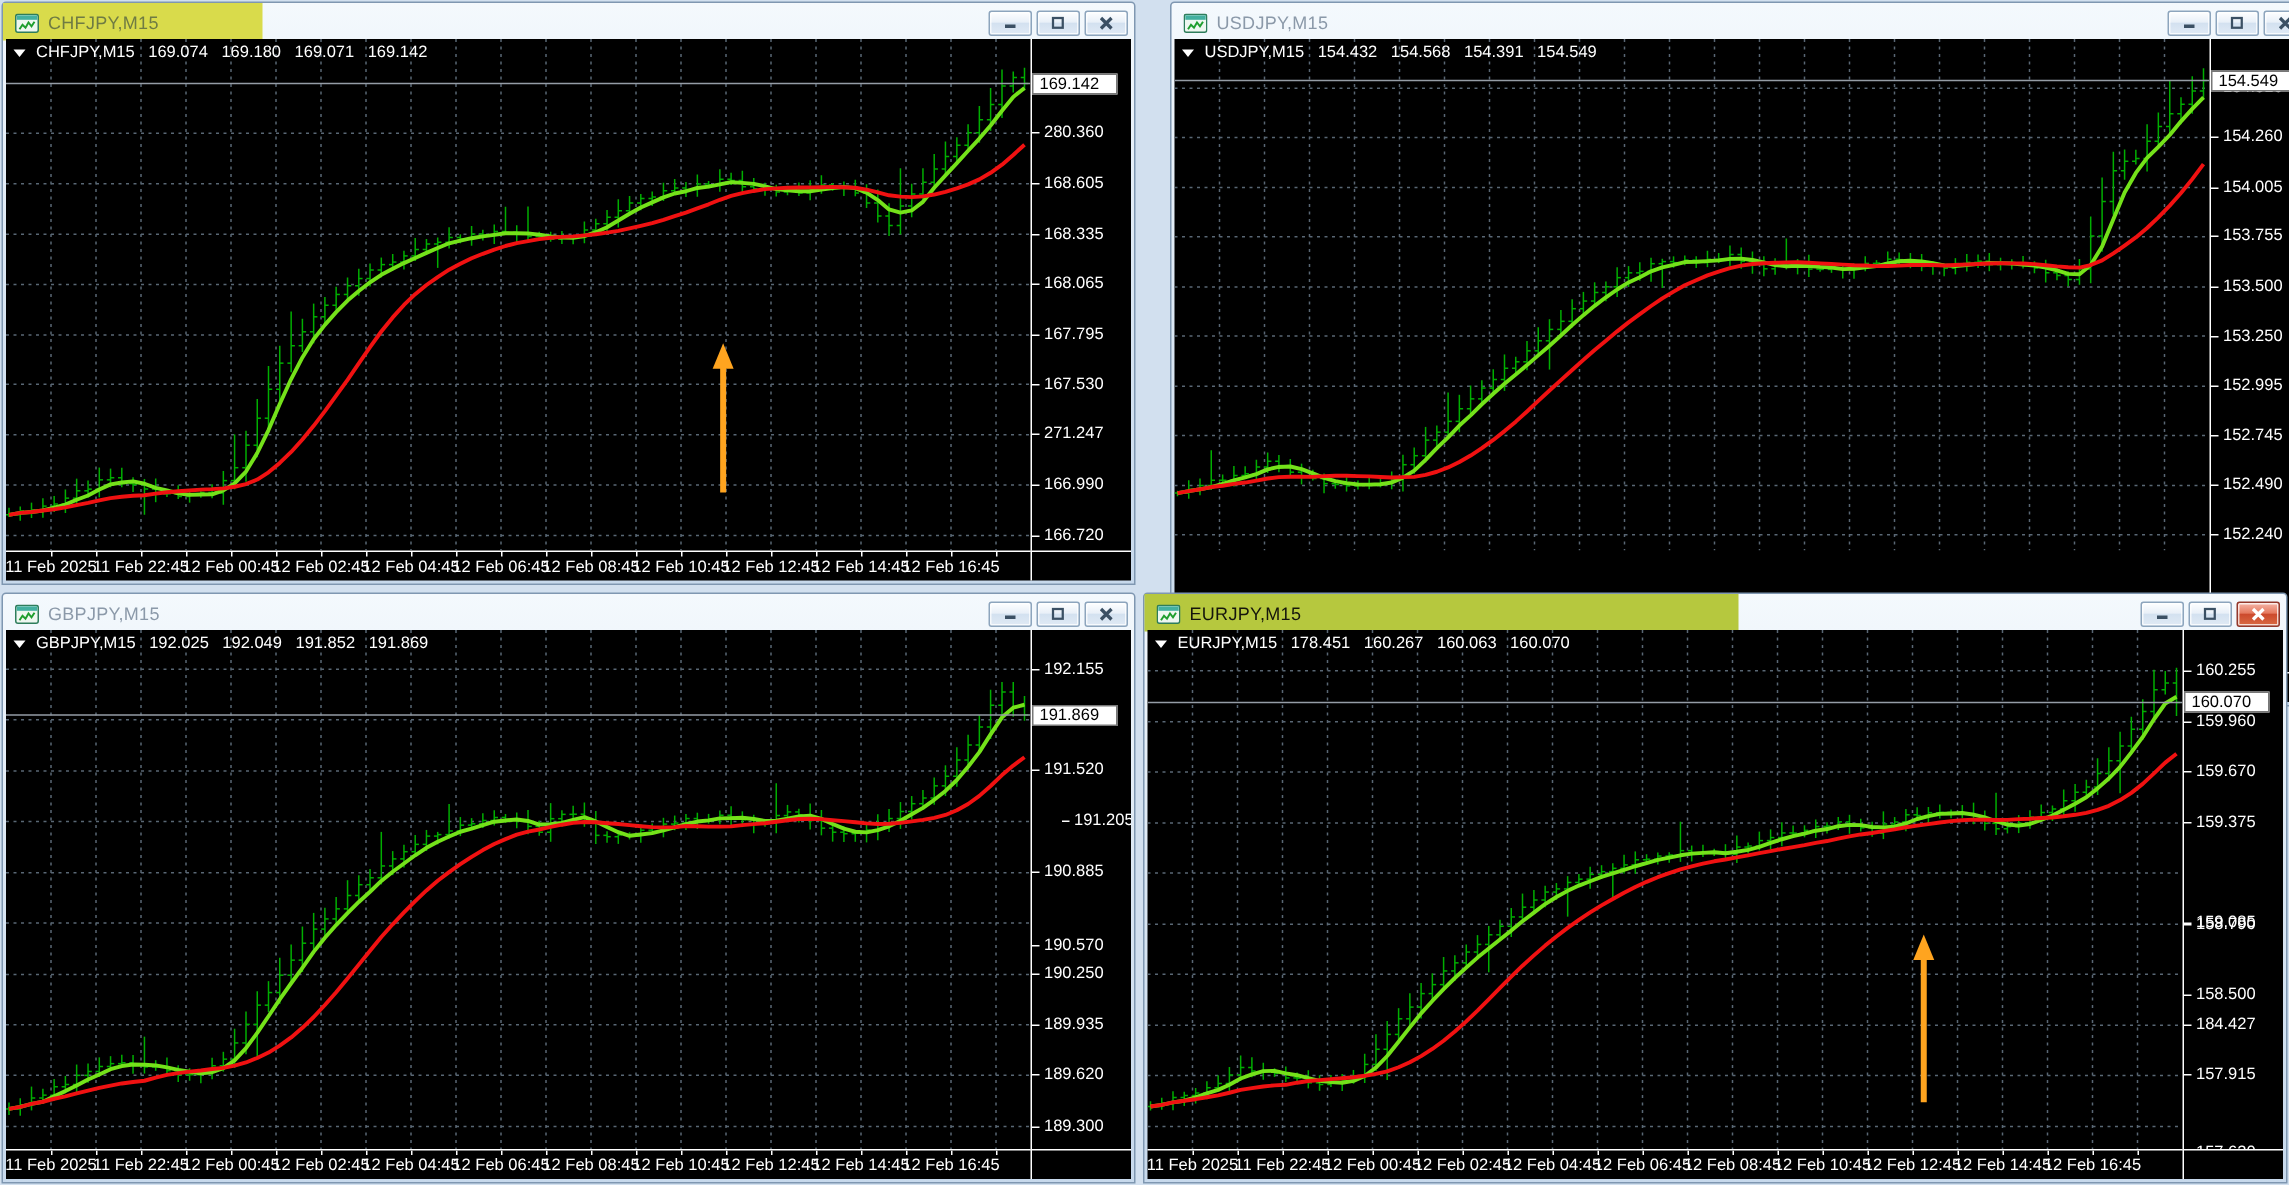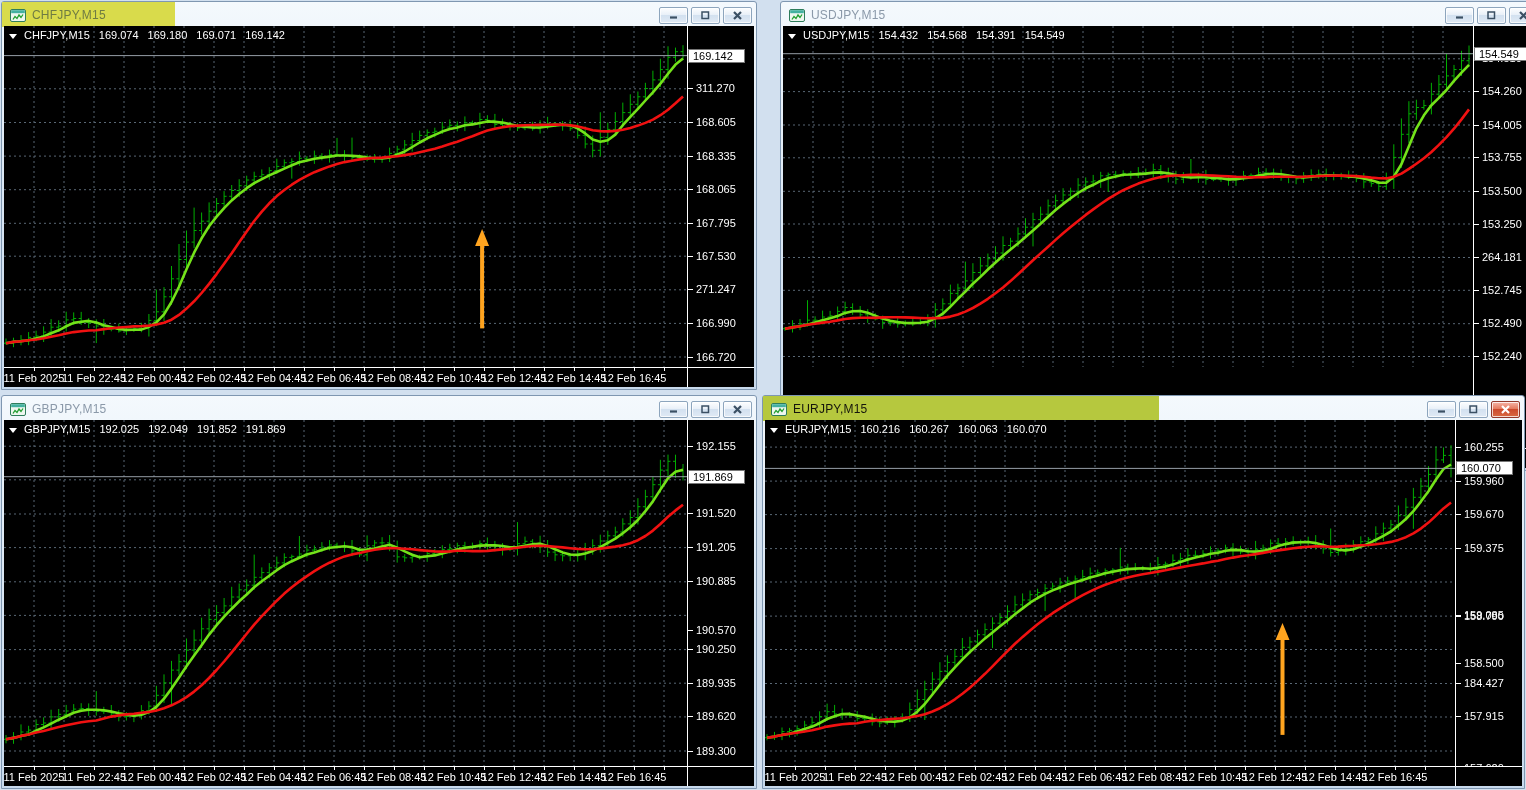--- a/index.html
+++ b/index.html
@@ -387,21 +387,21 @@
           <polyline points="2.0,317.2 9.5,315.9 17.0,315.3 24.6,314.3 32.1,312.5 39.6,310.4 47.1,307.2 54.7,304.3 62.2,300.3 69.7,296.9 77.2,295.7 84.7,294.9 92.3,296.5 99.8,299.2 107.3,300.9 114.8,302.9 122.4,303.9 129.9,303.7 137.4,303.6 144.9,300.9 152.4,296.3 160.0,288.4 167.5,276.0 175.0,260.7 182.5,243.3 190.1,226.7 197.6,212.3 205.1,200.2 212.6,190.6 220.1,182.1 227.7,174.4 235.2,168.0 242.7,162.2 250.2,157.2 257.8,153.2 265.3,149.4 272.8,146.0 280.3,142.6 287.8,139.3 295.4,136.2 302.9,134.4 310.4,132.8 317.9,131.6 325.5,130.6 333.0,129.5 340.5,129.5 348.0,129.7 355.5,130.4 363.1,131.6 370.6,132.3 378.1,132.5 385.6,131.4 393.2,128.8 400.7,125.5 408.2,121.0 415.7,116.5 423.2,112.3 430.8,108.9 438.3,105.6 445.8,103.0 453.3,101.5 460.9,99.3 468.4,98.4 475.9,96.9 483.4,95.4 490.9,95.9 498.5,96.6 506.0,98.2 513.5,100.1 521.0,100.8 528.6,101.5 536.1,101.5 543.6,100.4 551.1,99.4 558.6,98.7 566.2,99.4 573.7,102.4 581.2,107.4 588.7,113.6 596.3,115.7 603.8,114.3 611.3,108.6 618.8,99.2 626.3,90.9 633.9,82.8 641.4,74.5 648.9,66.4 656.4,57.7 664.0,47.8 671.5,38.6 679.0,32.6" fill="none" stroke="#74E21A" stroke-width="2.6" stroke-linejoin="round"></polyline>
           <polyline points="2.0,317.2 9.5,315.9 17.0,315.3 24.6,314.3 32.1,313.5 39.6,312.2 47.1,310.7 54.7,309.3 62.2,307.6 69.7,306.1 77.2,305.2 84.7,304.5 92.3,304.2 99.8,303.1 107.3,302.2 114.8,301.5 122.4,301.0 129.9,300.4 137.4,300.1 144.9,299.6 152.4,298.5 160.0,296.7 167.5,293.7 175.0,288.9 182.5,282.6 190.1,275.3 197.6,267.0 205.1,257.9 212.6,248.1 220.1,237.8 227.7,227.2 235.2,216.2 242.7,205.4 250.2,195.0 257.8,185.6 265.3,177.3 272.8,170.1 280.3,164.0 287.8,158.7 295.4,153.8 302.9,149.9 310.4,146.2 317.9,143.2 325.5,140.4 333.0,138.0 340.5,136.1 348.0,134.7 355.5,133.4 363.1,132.5 370.6,131.9 378.1,131.6 385.6,130.9 393.2,130.2 400.7,129.1 408.2,127.9 415.7,126.3 423.2,124.6 430.8,122.8 438.3,120.6 445.8,118.1 453.3,115.7 460.9,112.9 468.4,110.2 475.9,107.2 483.4,104.6 490.9,102.7 498.5,101.3 506.0,100.1 513.5,99.6 521.0,99.2 528.6,99.0 536.1,98.9 543.6,98.8 551.1,98.6 558.6,98.8 566.2,99.2 573.7,100.4 581.2,102.3 588.7,104.2 596.3,105.1 603.8,105.4 611.3,104.9 618.8,103.7 626.3,101.9 633.9,99.6 641.4,96.9 648.9,93.6 656.4,89.2 664.0,83.8 671.5,77.3 679.0,70.5" fill="none" stroke="#F01111" stroke-width="2.6" stroke-linejoin="round"></polyline>
           <line x1="0" y1="29.6" x2="683" y2="29.6" stroke="#959DA6" stroke-width="1"></line>
           <g>
             <line x1="478.09999999999997" y1="302.4" x2="478.09999999999997" y2="216.9" stroke="#FFA41F" stroke-width="4"></line>
             <polygon points="471.1,219.9 485.1,219.9 478.09999999999997,202.9" fill="#FFA41F"></polygon>
           </g>
         </svg>
       </div>
     <div class="scale">
-        <div class="ptick" style="top: 56.3485px;">311.270</div>
+        <div class="ptick" style="top: 56.3485px;">280.360</div>
         <div class="ptick" style="top: 89.9507px;">168.605</div>
         <div class="ptick" style="top: 123.553px;">168.335</div>
         <div class="ptick" style="top: 157.155px;">168.065</div>
         <div class="ptick" style="top: 190.757px;">167.795</div>
         <div class="ptick" style="top: 223.737px;">167.530</div>
         <div class="ptick" style="top: 257.339px;">271.247</div>
         <div class="ptick" style="top: 290.942px;">166.990</div>
         <div class="ptick" style="top: 324.544px;">166.720</div>
         <div class="pbox" style="top: 22.6197px;">169.142</div>
       </div>
@@ -789,21 +789,21 @@
           <line x1="0" y1="27.7" x2="690" y2="27.7" stroke="#959DA6" stroke-width="1"></line>
         </svg>
       </div>
     <div class="scale">
         <div class="ptick" style="top: 26.2885px;">154.510</div>
         <div class="ptick" style="top: 59.0769px;">154.260</div>
         <div class="ptick" style="top: 92.5212px;">154.005</div>
         <div class="ptick" style="top: 125.31px;">153.755</div>
         <div class="ptick" style="top: 158.754px; text-align: center;">153.500</div>
         <div class="ptick" style="top: 191.542px;">153.250</div>
-        <div class="ptick" style="top: 224.987px;">264.181</div>
+        <div class="ptick" style="top: 224.987px;">152.995</div>
         <div class="ptick" style="top: 257.775px;">152.745</div>
         <div class="ptick" style="top: 291.219px;">152.490</div>
         <div class="ptick" style="top: 324.008px;">152.240</div>
         <div class="pbox" style="top: 20.6735px;">154.549</div>
       </div>
     <div class="taxis">
         <div class="ttick" style="left: 30px;"></div>
         <div class="ttick" style="left: 60px;"></div>
         <div class="ttick" style="left: 90px;"></div>
         <div class="ttick" style="left: 120px;"></div>
@@ -1180,21 +1180,21 @@
           </g>
           <polyline points="2.0,319.3 9.5,317.9 17.0,315.9 24.6,314.5 32.1,310.8 39.6,307.4 47.1,303.6 54.7,299.7 62.2,296.3 69.7,292.8 77.2,290.7 84.7,289.7 92.3,289.8 99.8,290.3 107.3,291.6 114.8,293.2 122.4,294.5 129.9,295.6 137.4,294.8 144.9,292.1 152.4,286.9 160.0,278.7 167.5,268.6 175.0,257.5 182.5,246.2 190.1,235.5 197.6,225.2 205.1,214.6 212.6,205.2 220.1,196.7 227.7,188.7 235.2,181.3 242.7,174.5 250.2,167.3 257.8,161.2 265.3,155.7 272.8,150.2 280.3,145.2 287.8,141.2 295.4,137.7 302.9,134.5 310.4,132.4 317.9,130.1 325.5,127.8 333.0,127.0 340.5,126.3 348.0,127.3 355.5,129.7 363.1,129.5 370.6,128.6 378.1,126.6 385.6,124.8 393.2,127.6 400.7,131.3 408.2,134.8 415.7,137.2 423.2,136.3 430.8,135.4 438.3,133.6 445.8,131.5 453.3,129.5 460.9,127.7 468.4,126.9 475.9,125.6 483.4,125.4 490.9,125.2 498.5,126.0 506.0,127.3 513.5,127.1 521.0,125.8 528.6,124.3 536.1,123.8 543.6,125.9 551.1,129.3 558.6,132.4 566.2,134.5 573.7,134.9 581.2,133.4 588.7,130.9 596.3,127.2 603.8,122.8 611.3,118.6 618.8,113.2 626.3,107.3 633.9,100.0 641.4,91.2 648.9,81.4 656.4,69.6 664.0,58.2 671.5,51.8 679.0,49.8" fill="none" stroke="#74E21A" stroke-width="2.6" stroke-linejoin="round"></polyline>
           <polyline points="2.0,319.3 9.5,317.9 17.0,315.9 24.6,314.5 32.1,312.5 39.6,310.9 47.1,308.9 54.7,307.1 62.2,305.3 69.7,303.7 77.2,302.3 84.7,301.3 92.3,300.5 99.8,298.4 107.3,296.6 114.8,295.4 122.4,294.4 129.9,293.7 137.4,292.7 144.9,291.9 152.4,290.4 160.0,288.3 167.5,285.3 175.0,281.7 182.5,277.1 190.1,271.6 197.6,265.2 205.1,258.0 212.6,250.0 220.1,241.5 227.7,232.4 235.2,223.1 242.7,213.8 250.2,204.7 257.8,196.2 265.3,188.3 272.8,180.7 280.3,173.6 287.8,167.2 295.4,161.4 302.9,156.1 310.4,151.2 317.9,146.7 325.5,142.7 333.0,139.4 340.5,136.4 348.0,134.4 355.5,133.0 363.1,131.3 370.6,129.8 378.1,128.6 385.6,128.0 393.2,128.2 400.7,128.8 408.2,129.3 415.7,130.1 423.2,130.8 430.8,131.4 438.3,131.6 445.8,131.4 453.3,130.7 460.9,130.8 468.4,131.1 475.9,131.1 483.4,130.9 490.9,130.1 498.5,129.4 506.0,128.8 513.5,127.8 521.0,126.8 528.6,126.0 536.1,125.8 543.6,126.1 551.1,126.8 558.6,127.4 566.2,128.2 573.7,128.9 581.2,129.3 588.7,129.2 596.3,128.6 603.8,127.6 611.3,126.6 618.8,125.3 626.3,123.3 633.9,120.2 641.4,116.0 648.9,110.6 656.4,104.0 664.0,96.7 671.5,90.4 679.0,84.8" fill="none" stroke="#F01111" stroke-width="2.6" stroke-linejoin="round"></polyline>
           <line x1="0" y1="56.7" x2="683" y2="56.7" stroke="#959DA6" stroke-width="1"></line>
         </svg>
       </div>
     <div class="scale">
         <div class="ptick" style="top: 19.6636px;">192.155</div>
         <div class="ptick" style="top: 53.3025px;">191.840</div>
         <div class="ptick" style="top: 87.4753px;">191.520</div>
-        <div class="ptick" style="top: 121.114px;">191.205</div>
+        <div class="ptick" style="top: 121.114px; margin-left: 20px;">191.205</div>
         <div class="ptick" style="top: 155.287px;">190.885</div>
         <div class="ptick" style="top: 204px;">190.570</div>
         <div class="ptick" style="top: 223.099px;">190.250</div>
         <div class="ptick" style="top: 256.738px;">189.935</div>
         <div class="ptick" style="top: 290.377px;">189.620</div>
         <div class="ptick" style="top: 324.549px;">189.300</div>
         <div class="pbox" style="top: 49.7056px;">191.869</div>
       </div>
     <div class="taxis">
         <div class="ttick" style="left: 30px;"></div>
@@ -1256,21 +1256,21 @@
         </svg>
       </span>
     <span class="wbtn btn-close close-active">
         <svg width="11" height="11" viewBox="0 0 11 11">
           <path d="M2 2 L9 9 M9 2 L2 9" fill="none" stroke-width="2.2"></path>
         </svg>
       </span>
   </div>
   <div class="chart">
     <div class="plot">
-      <div class="info"><span class="tri"></span><span>EURJPY,M15</span><span class="v">160.216</span><span class="v">160.267</span><span class="v">160.063</span><span class="v">160.070</span></div>
+      <div class="info"><span class="tri"></span><span>EURJPY,M15</span><span class="v">178.451</span><span class="v">160.267</span><span class="v">160.063</span><span class="v">160.070</span></div>
     <svg width="690" height="346">
           <line x1="0" y1="27.1" x2="690" y2="27.1" stroke="#596774" stroke-dasharray="2 3"></line>
           <line x1="0" y1="61.1" x2="690" y2="61.1" stroke="#596774" stroke-dasharray="2 3"></line>
           <line x1="0" y1="94.6" x2="690" y2="94.6" stroke="#596774" stroke-dasharray="2 3"></line>
           <line x1="0" y1="128.6" x2="690" y2="128.6" stroke="#596774" stroke-dasharray="2 3"></line>
           <line x1="0" y1="162.0" x2="690" y2="162.0" stroke="#596774" stroke-dasharray="2 3"></line>
           <line x1="0" y1="196.1" x2="690" y2="196.1" stroke="#596774" stroke-dasharray="2 3"></line>
           <line x1="0" y1="229.5" x2="690" y2="229.5" stroke="#596774" stroke-dasharray="2 3"></line>
           <line x1="0" y1="263.5" x2="690" y2="263.5" stroke="#596774" stroke-dasharray="2 3"></line>
           <line x1="0" y1="297.0" x2="690" y2="297.0" stroke="#596774" stroke-dasharray="2 3"></line>

